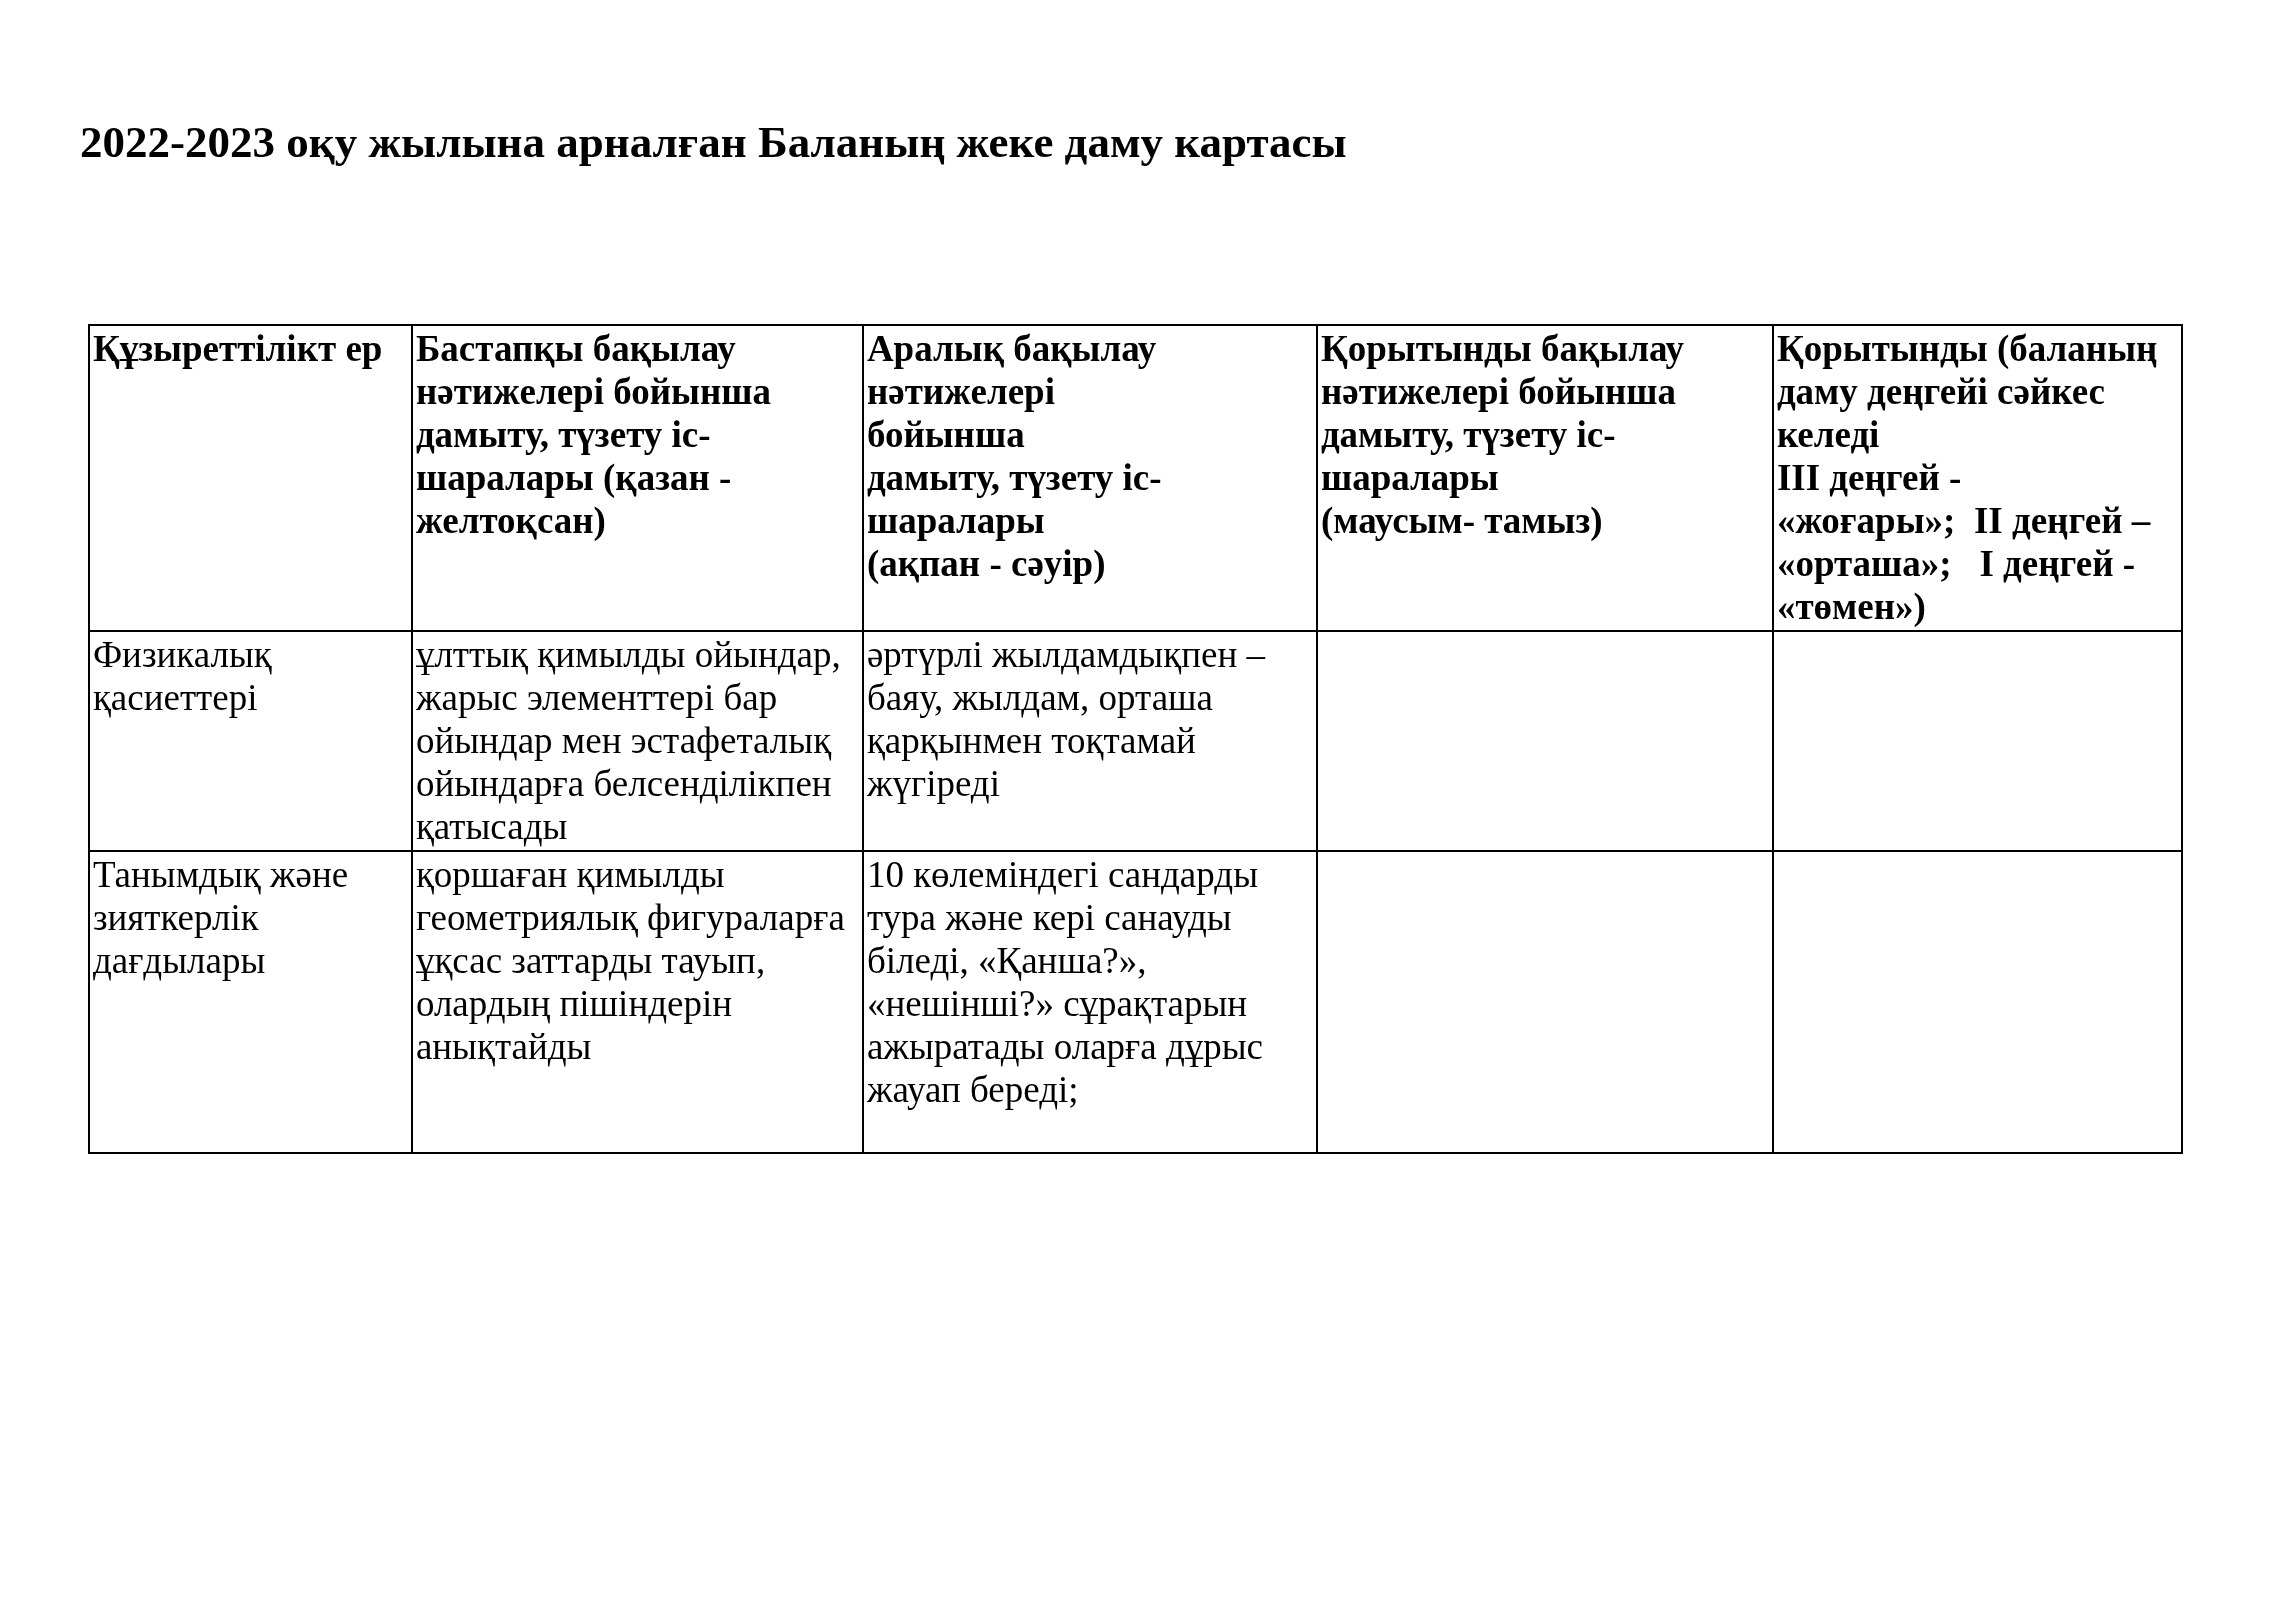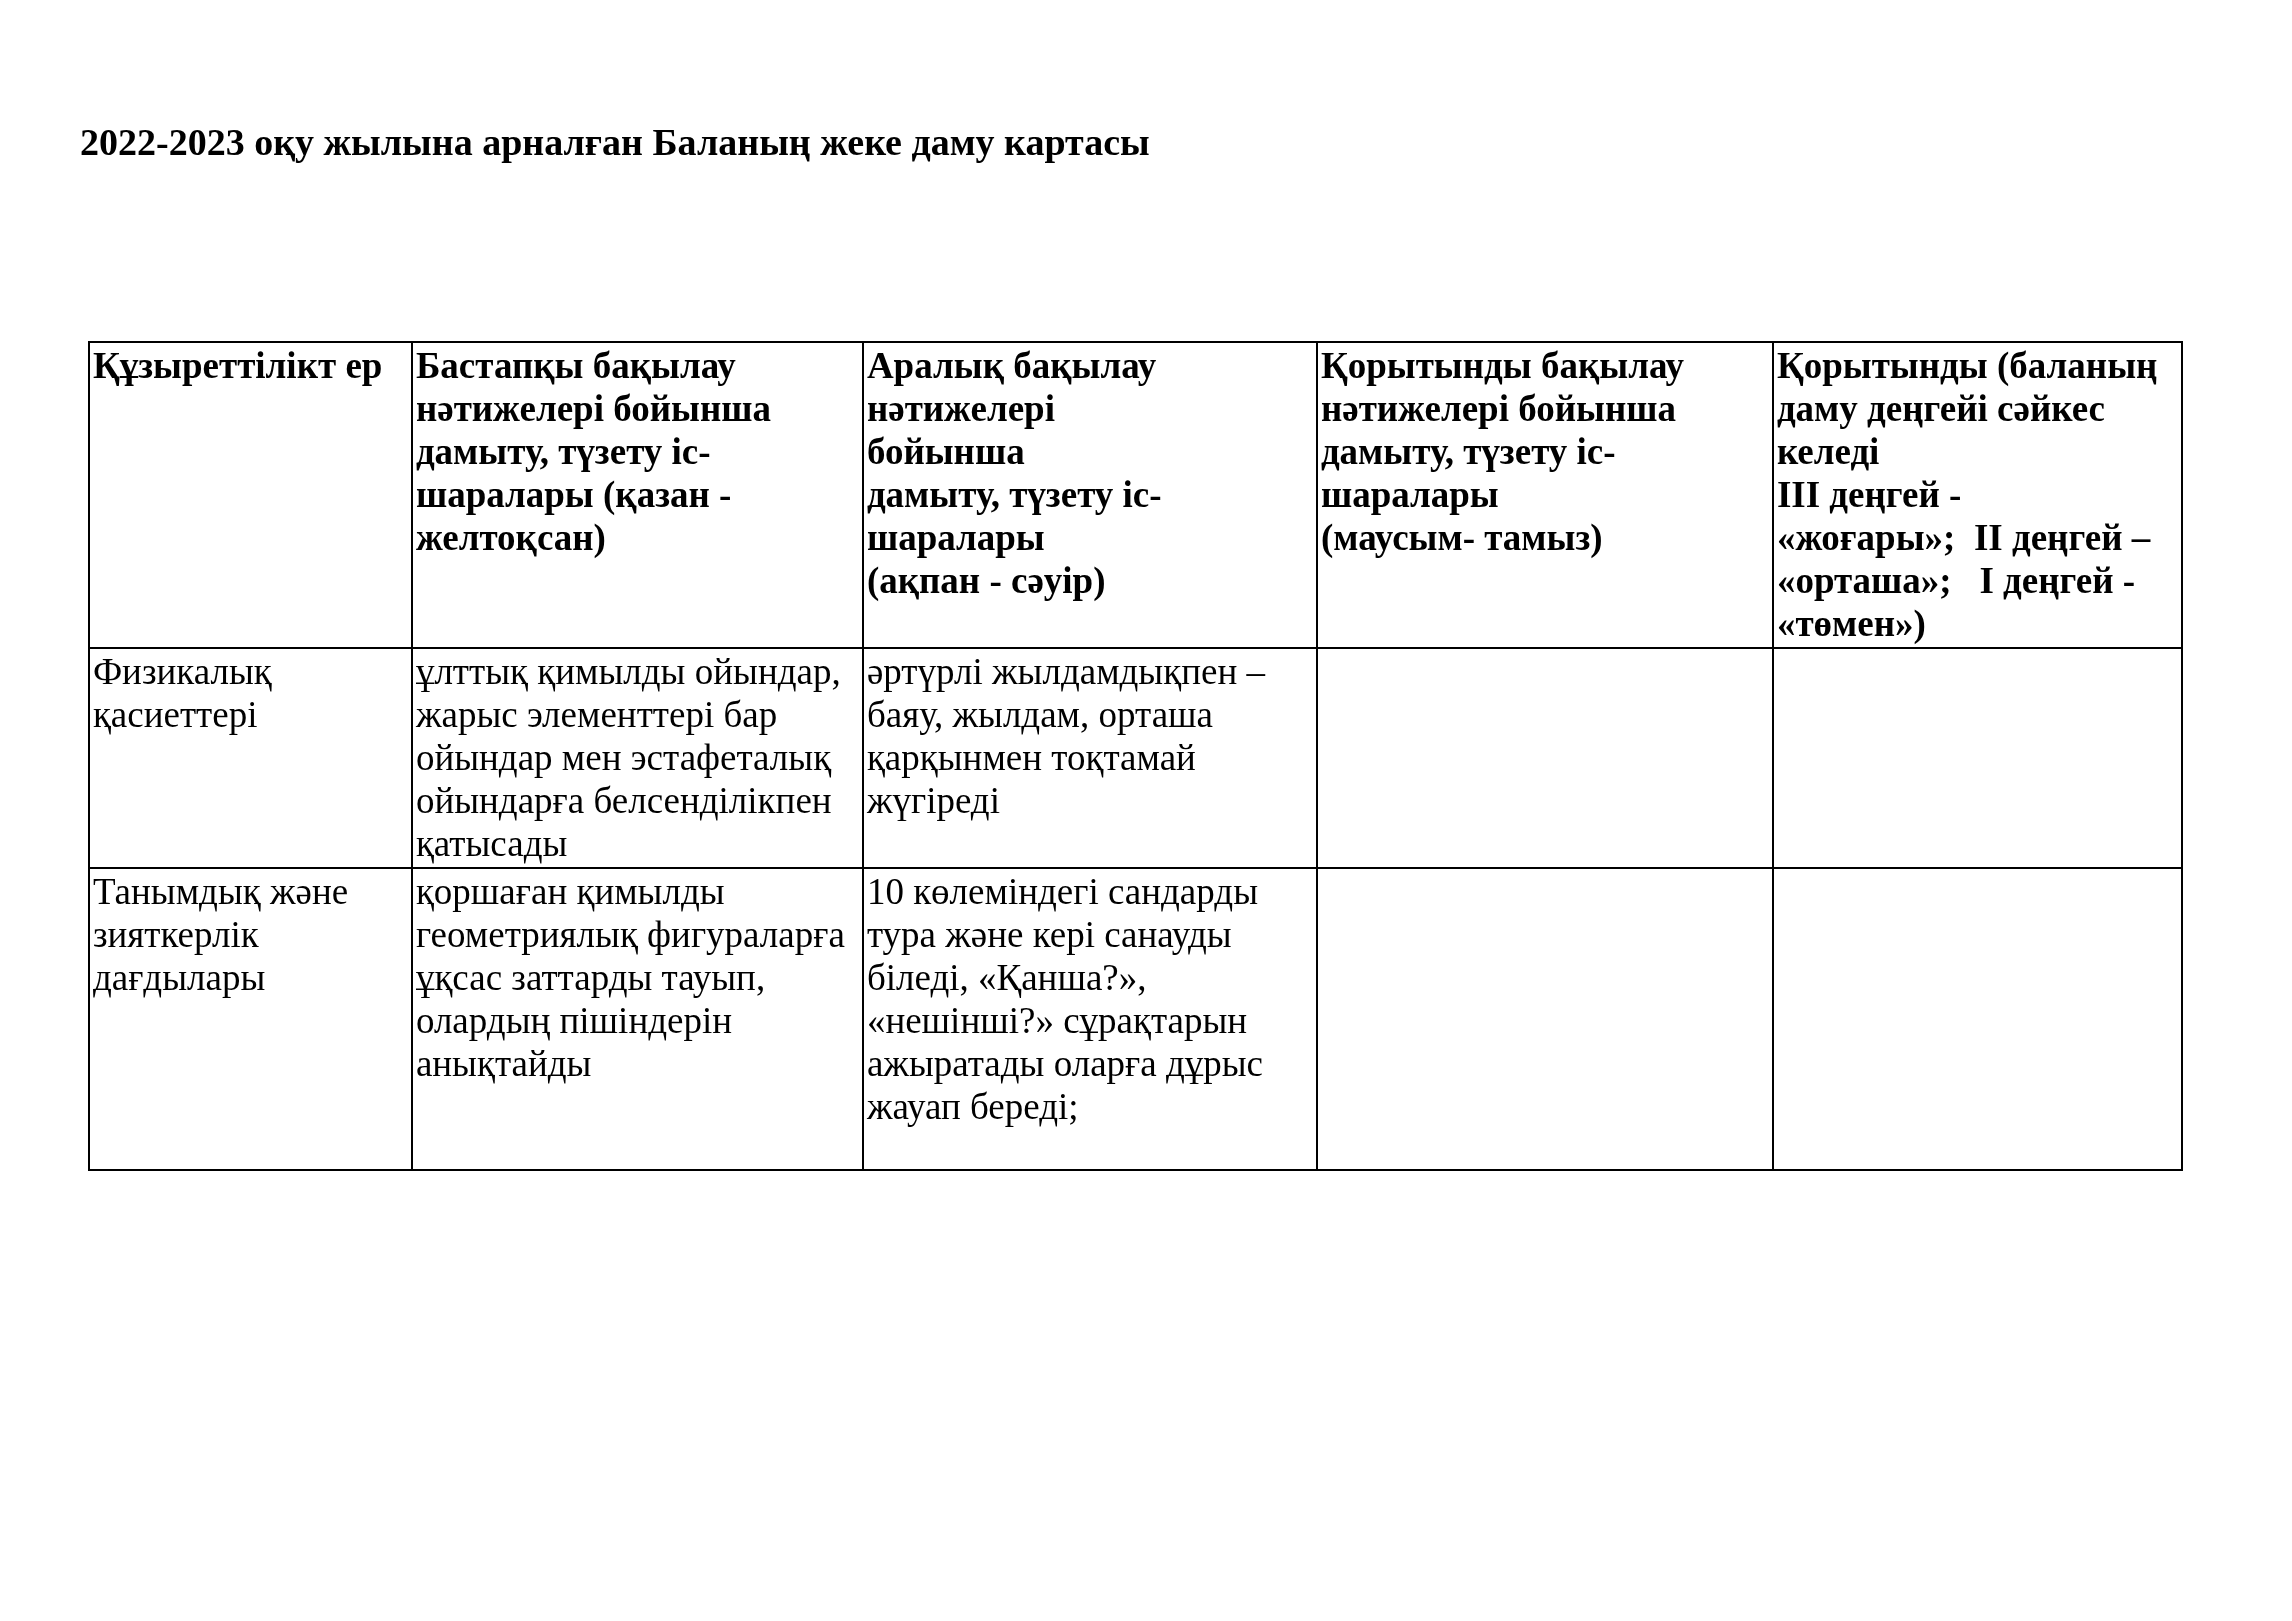--- a/index.html
+++ b/index.html
@@ -20,33 +20,33 @@
     position: absolute;
     left: 80px;
     top: 120px;
   }
   .doc-header .line {
     font-size: 37px;
     line-height: 44px;
     white-space: pre;
   }
   .doc-title {
-    font-size: 38px;
+    font-size: 45px;
     line-height: 45px;
     font-weight: bold;
     white-space: pre;
   }
   .name-val {
     font-weight: bold;
     margin-left: 15.7px;
   }
   table.dev-table {
     position: absolute;
     left: 88px;
-    top: 341px;
+    top: 324px;
     width: 2093px;
     border-collapse: collapse;
     table-layout: fixed;
     border: 2.9px solid #000000;
   }
   table.dev-table th,
   table.dev-table td {
     border: 2px solid #000000;
     vertical-align: top;
     text-align: left;

